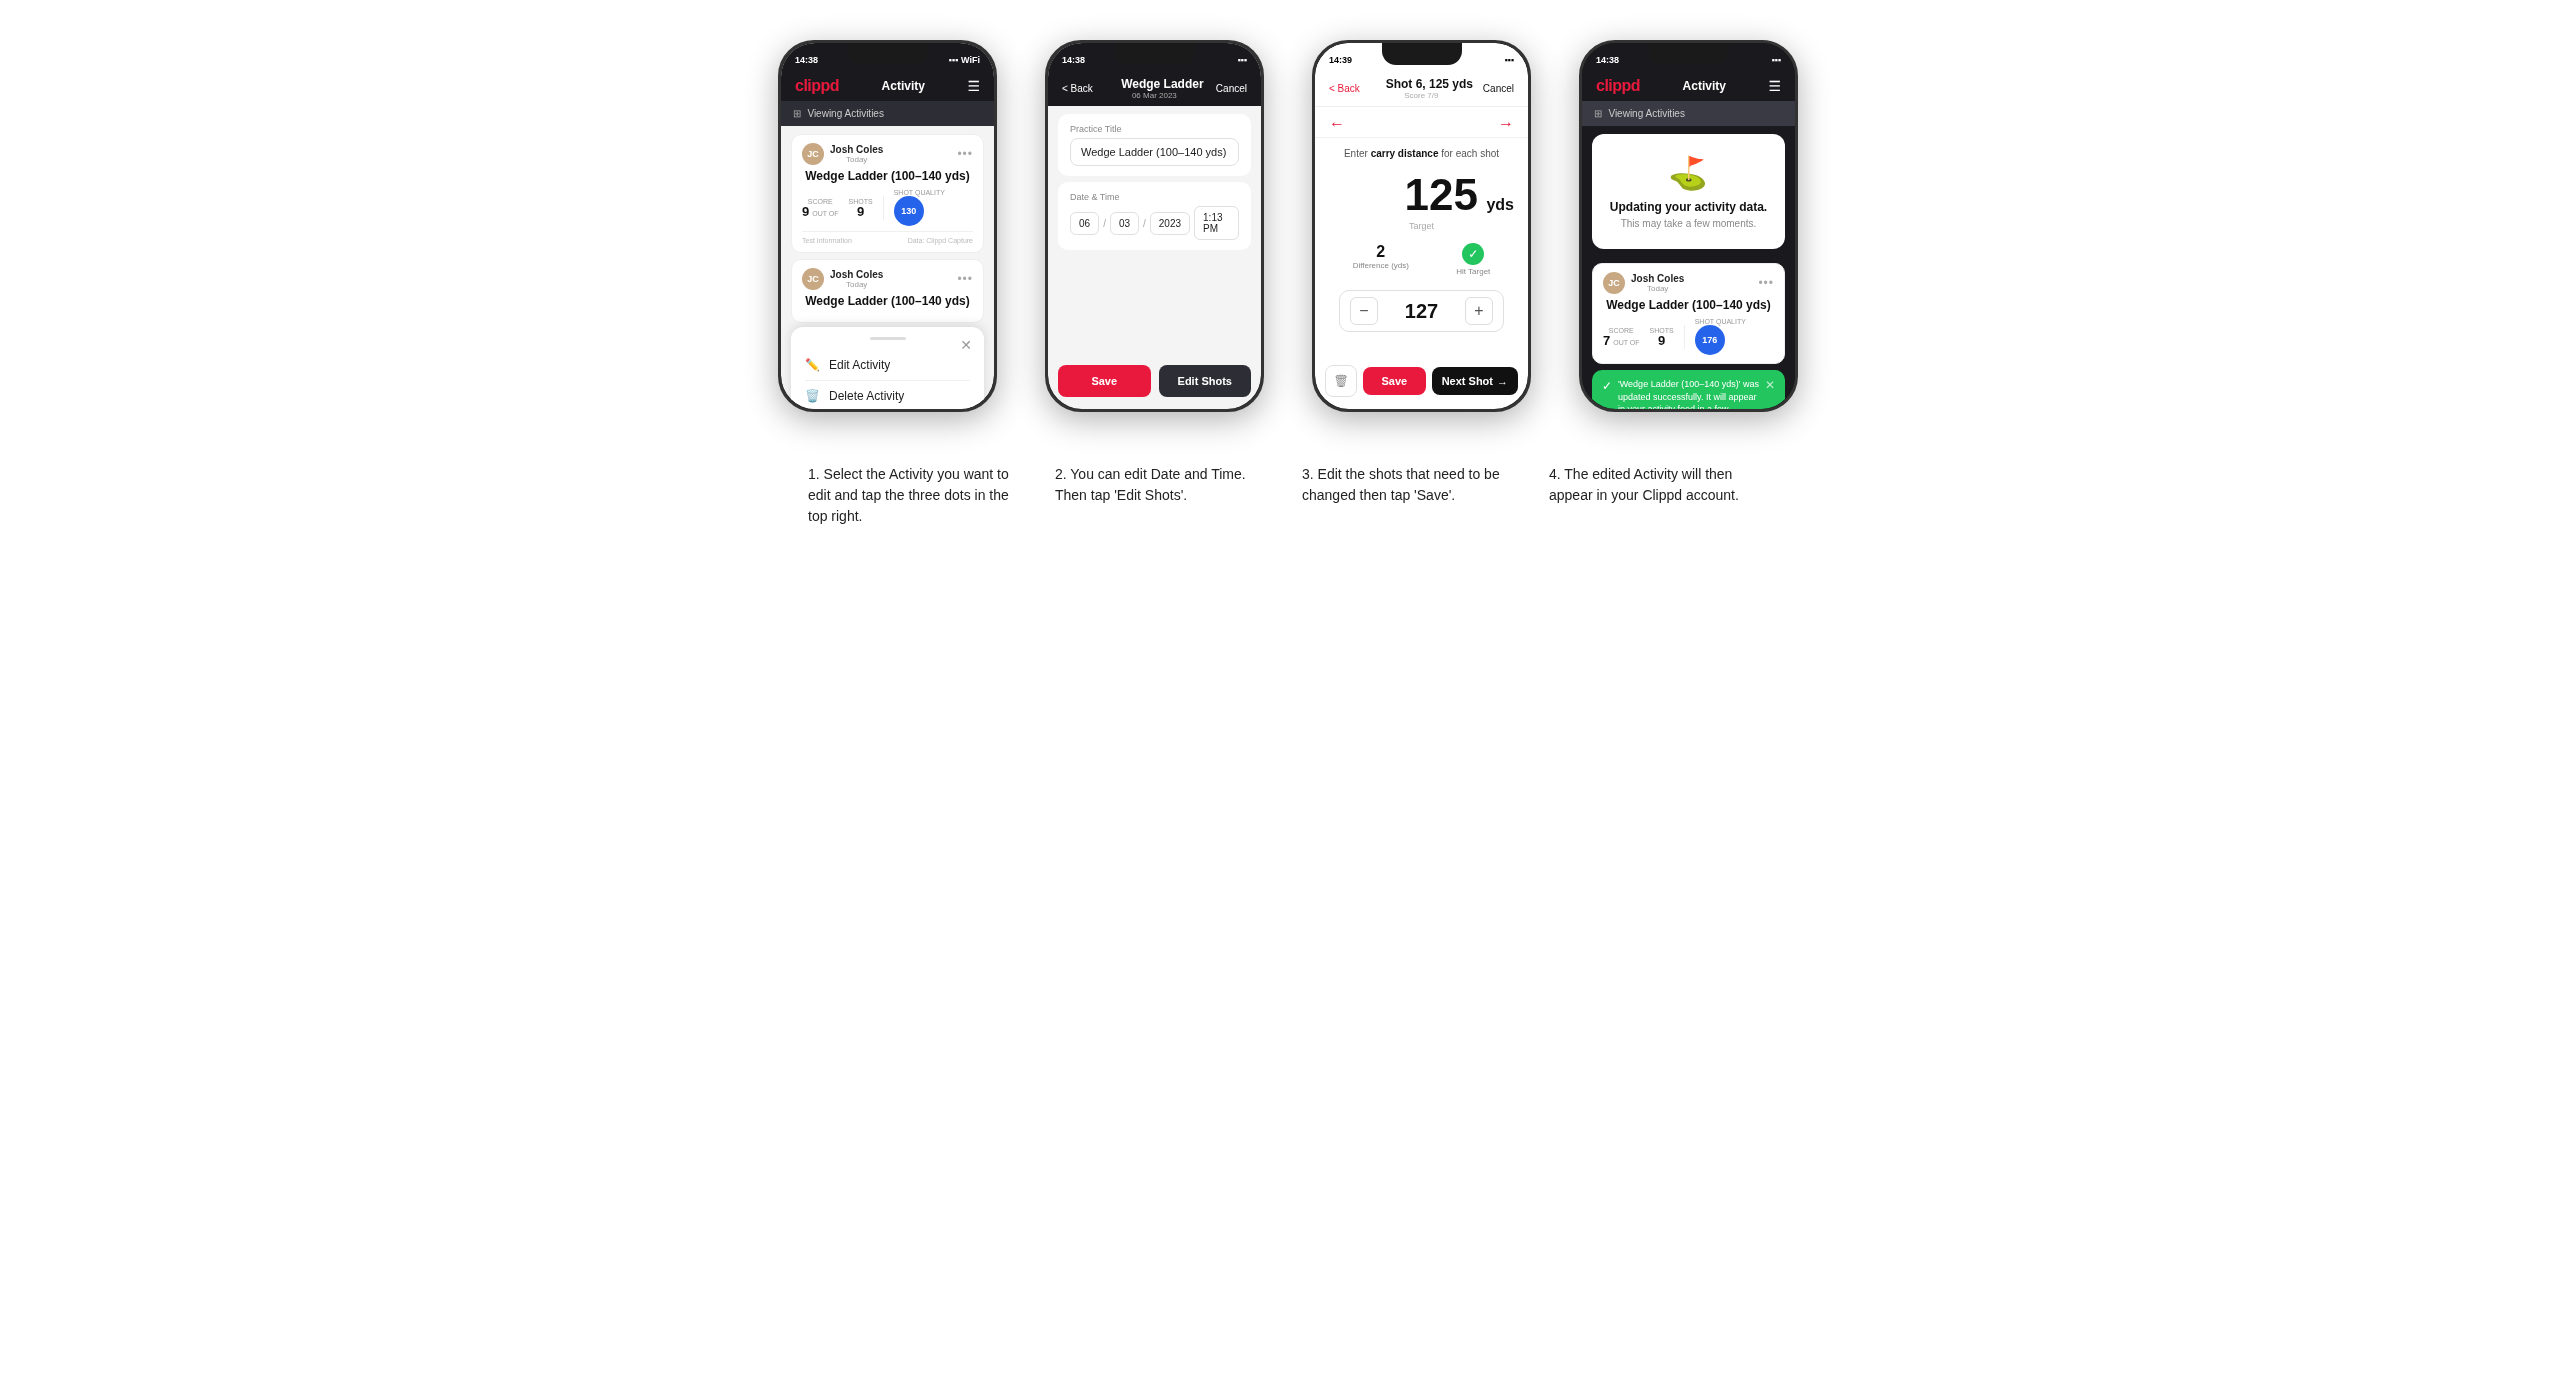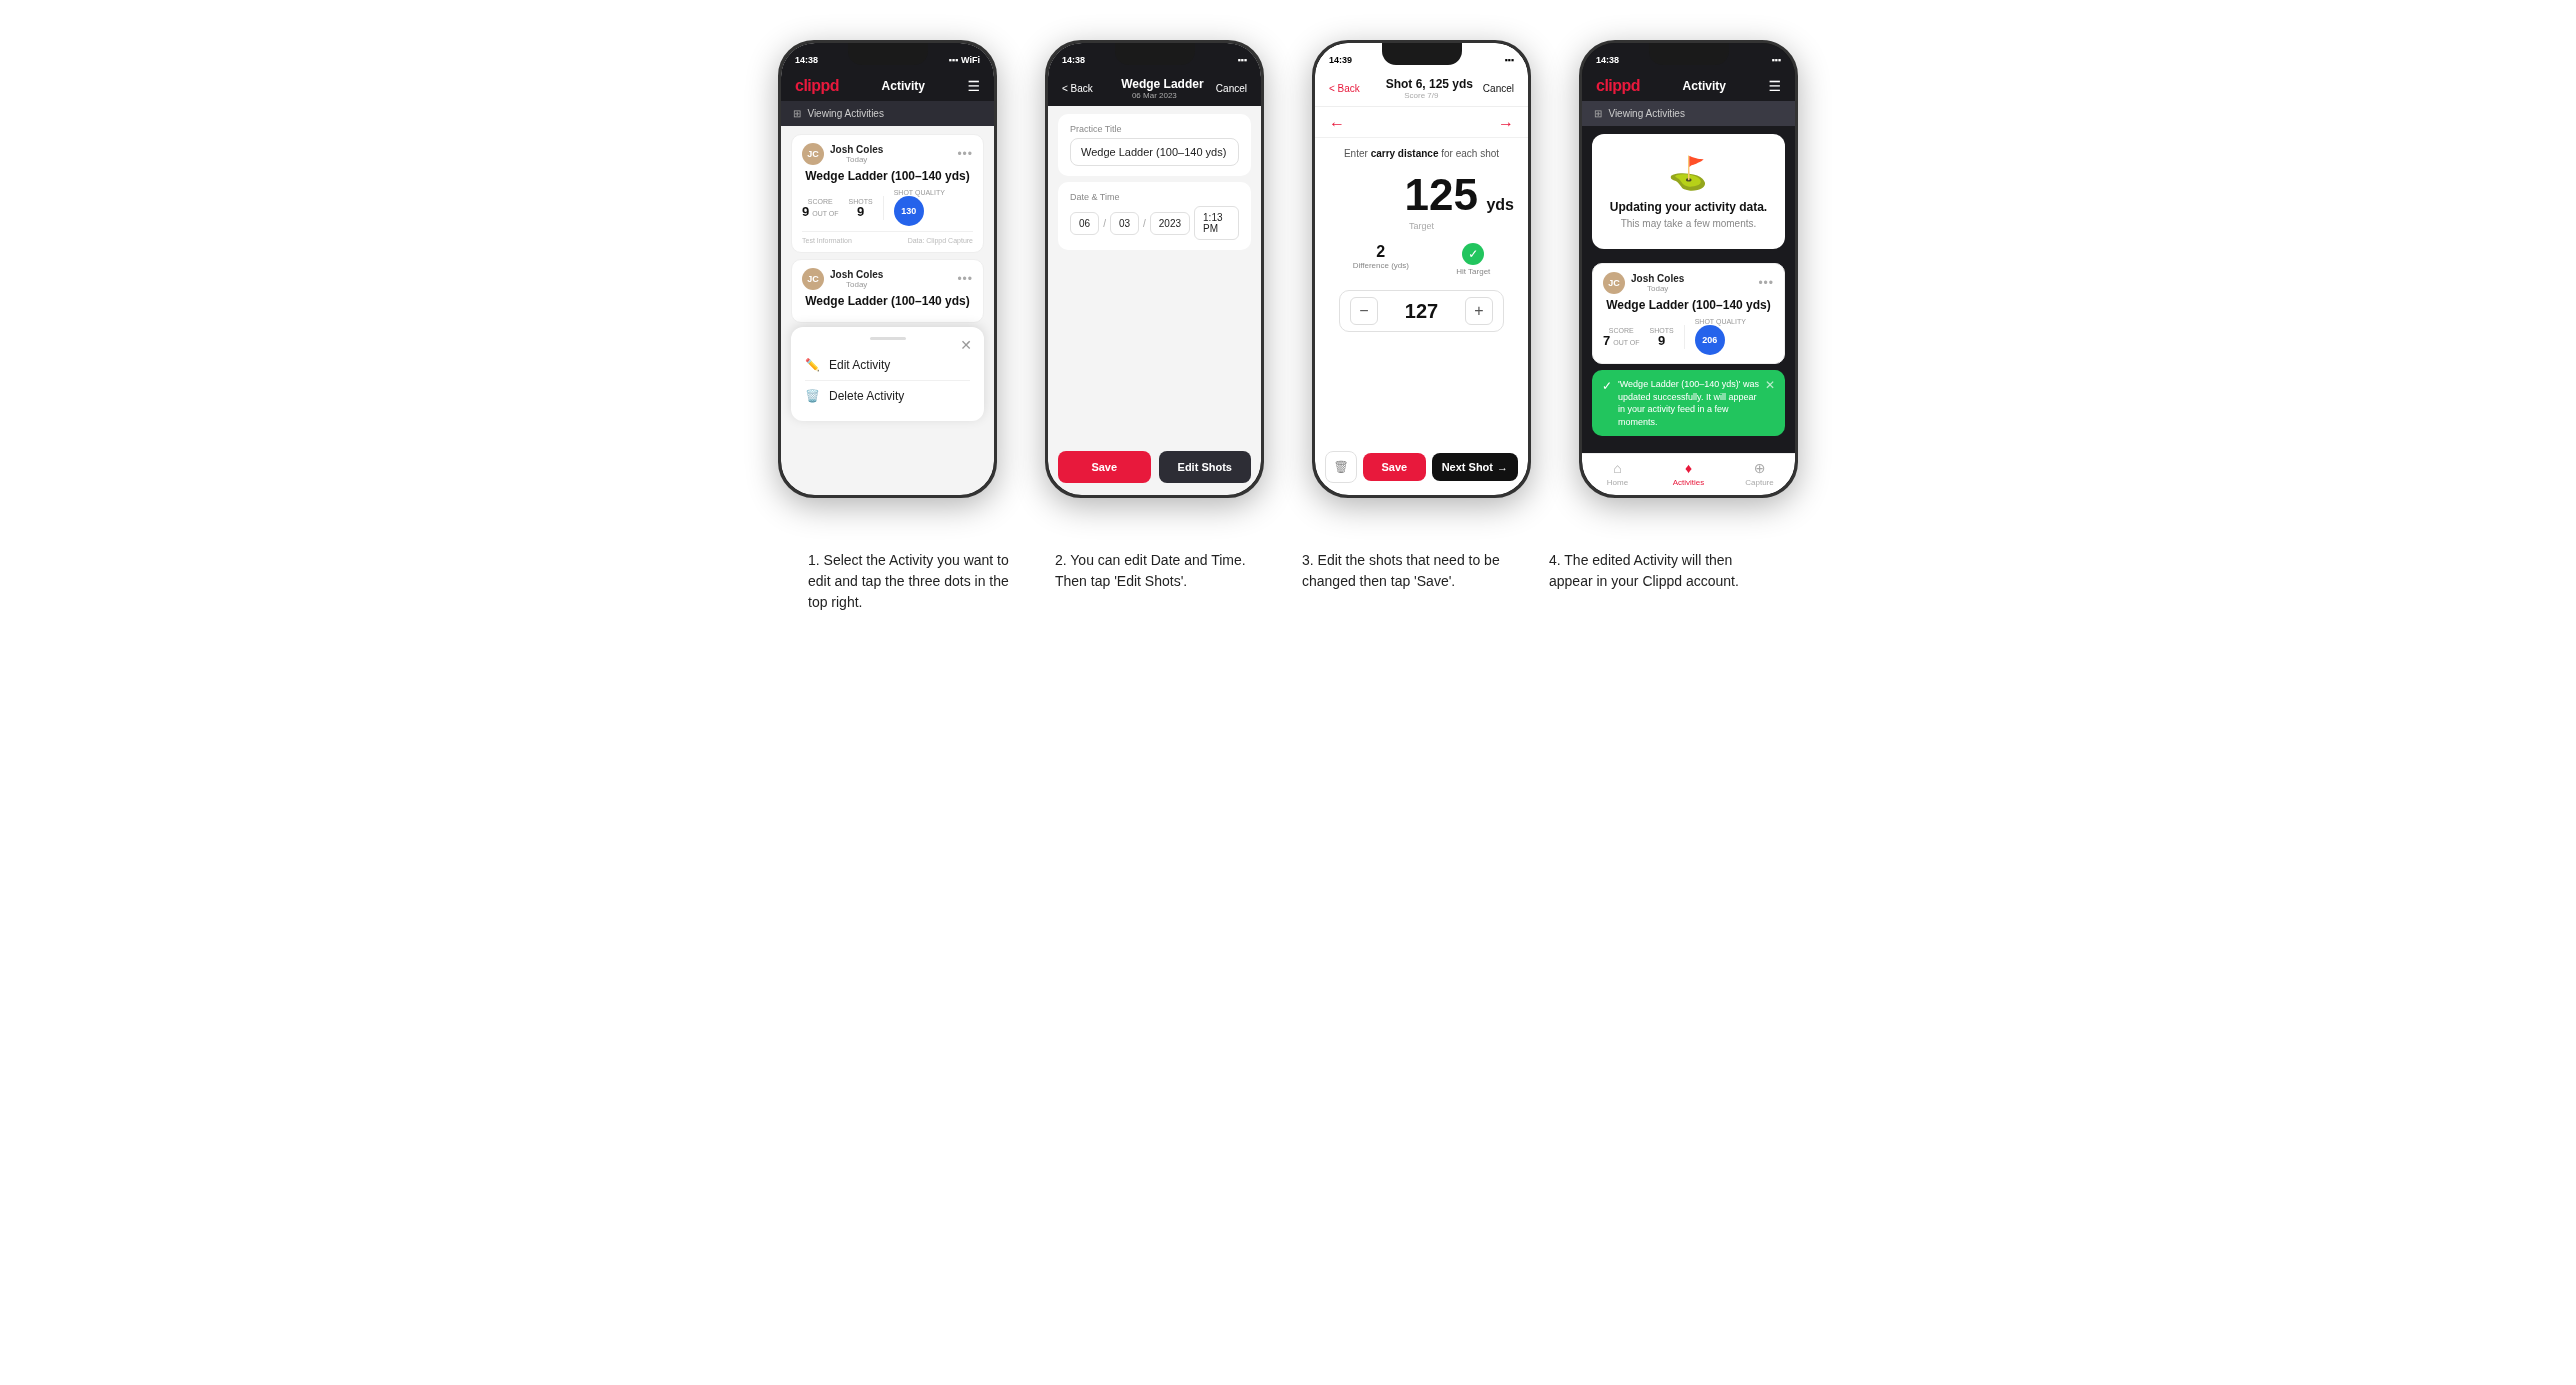--- a/index.html
+++ b/index.html
@@ -24,21 +24,21 @@
     .phone-wrapper {
       display: flex;
       flex-direction: column;
       align-items: center;
       width: 239px;
     }
 
     
     .phone {
       width: 219px;
-      height: 458px;
+      height: 372px;
       background: #1a1a1a;
       border-radius: 36px;
       border: 3px solid #333;
       position: relative;
       overflow: hidden;
       box-shadow: 0 8px 32px rgba(0,0,0,0.3);
     }
 
     .phone-screen {
       position: absolute;
@@ -795,21 +795,21 @@
               </div>
             </div>
             <div class="stat-block">
               <span class="stat-label">Shots</span>
               <span class="stat-value">9</span>
             </div>
             <div class="divider-line"></div>
             <div class="stat-block">
               <span class="stat-label">Shot Quality</span>
               <div class="shot-quality-badge">
-                <span>206</span>
+                <span>176</span>
               </div>
             </div>
           </div>
         </div>
 
         <div class="success-toast" style="margin-top:6px;">
           <span class="toast-icon">✓</span>
           <span class="toast-text">'Wedge Ladder (100–140 yds)' was updated successfully. It will appear in your activity feed in a few moments.</span>
           <span class="toast-close">✕</span>
         </div>

